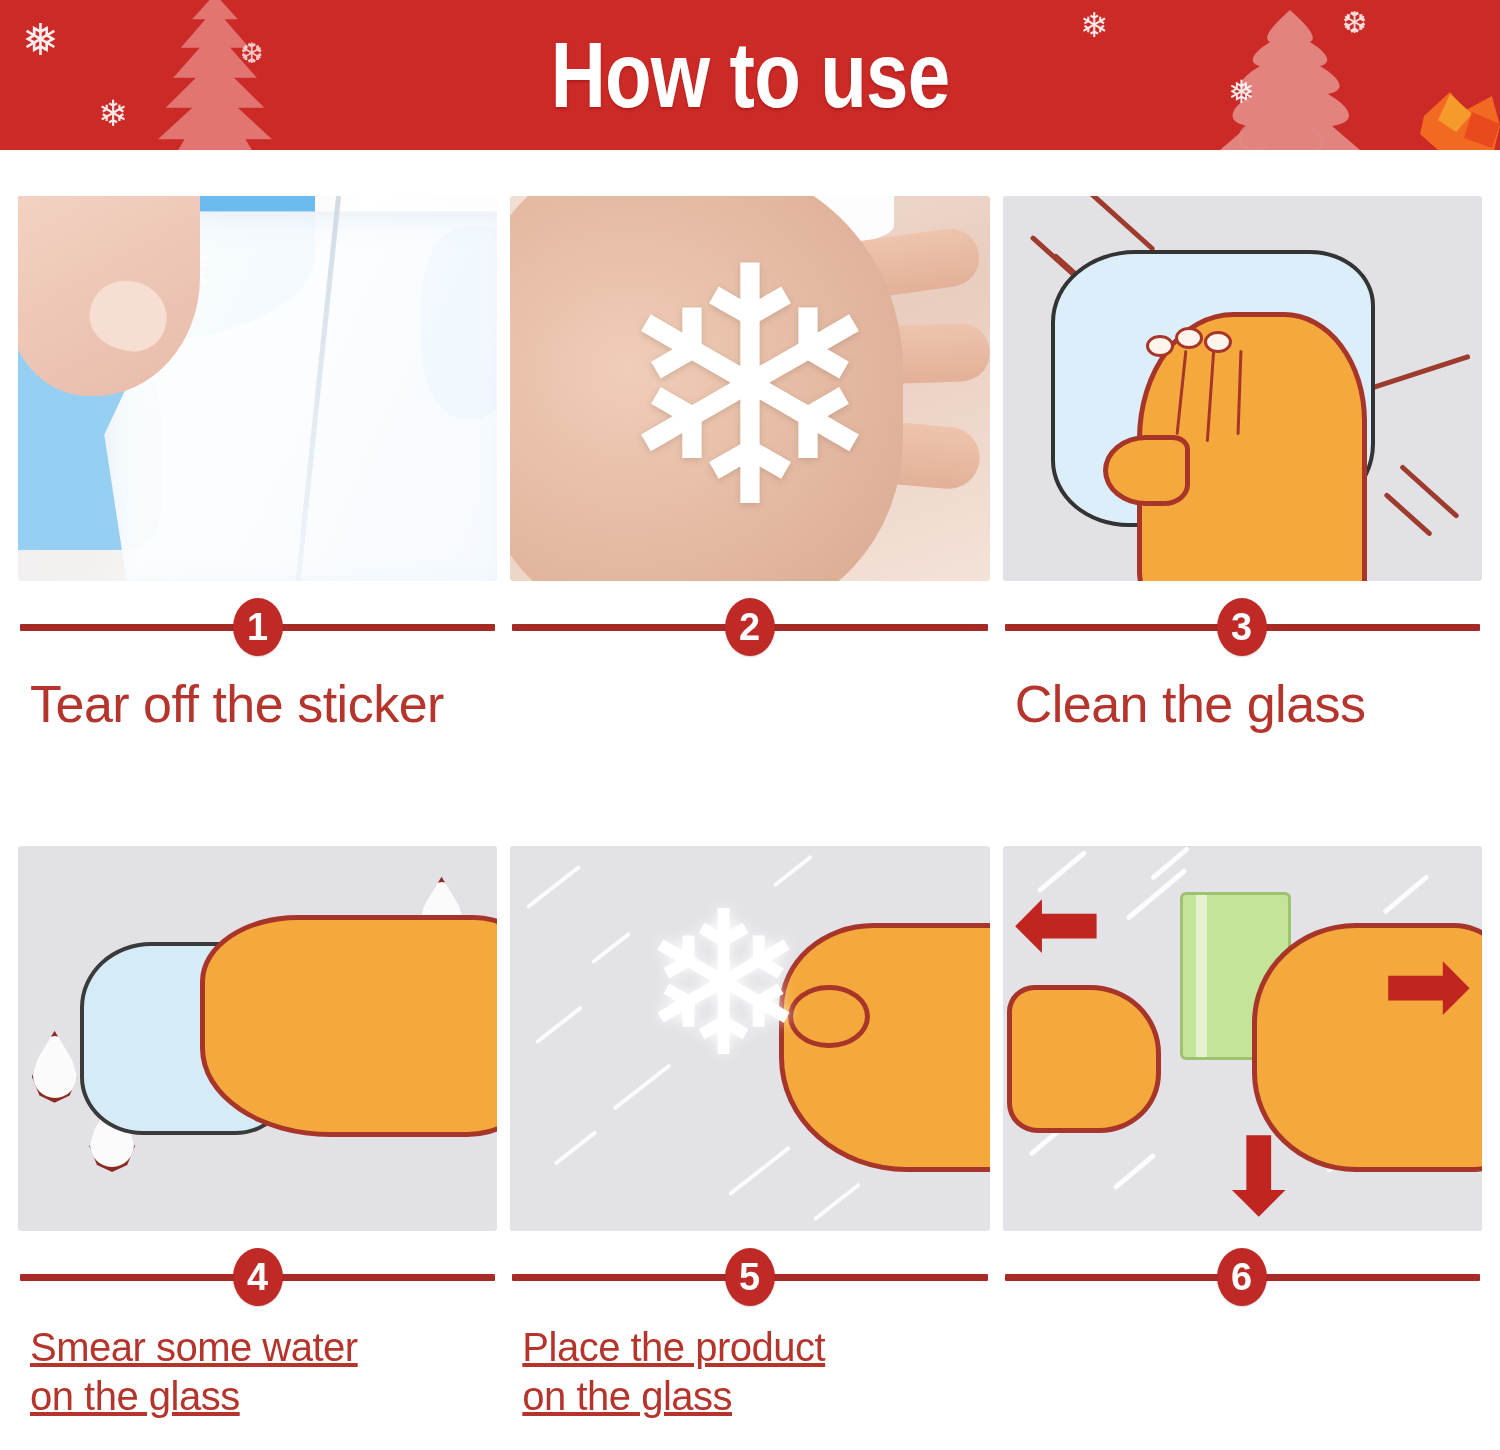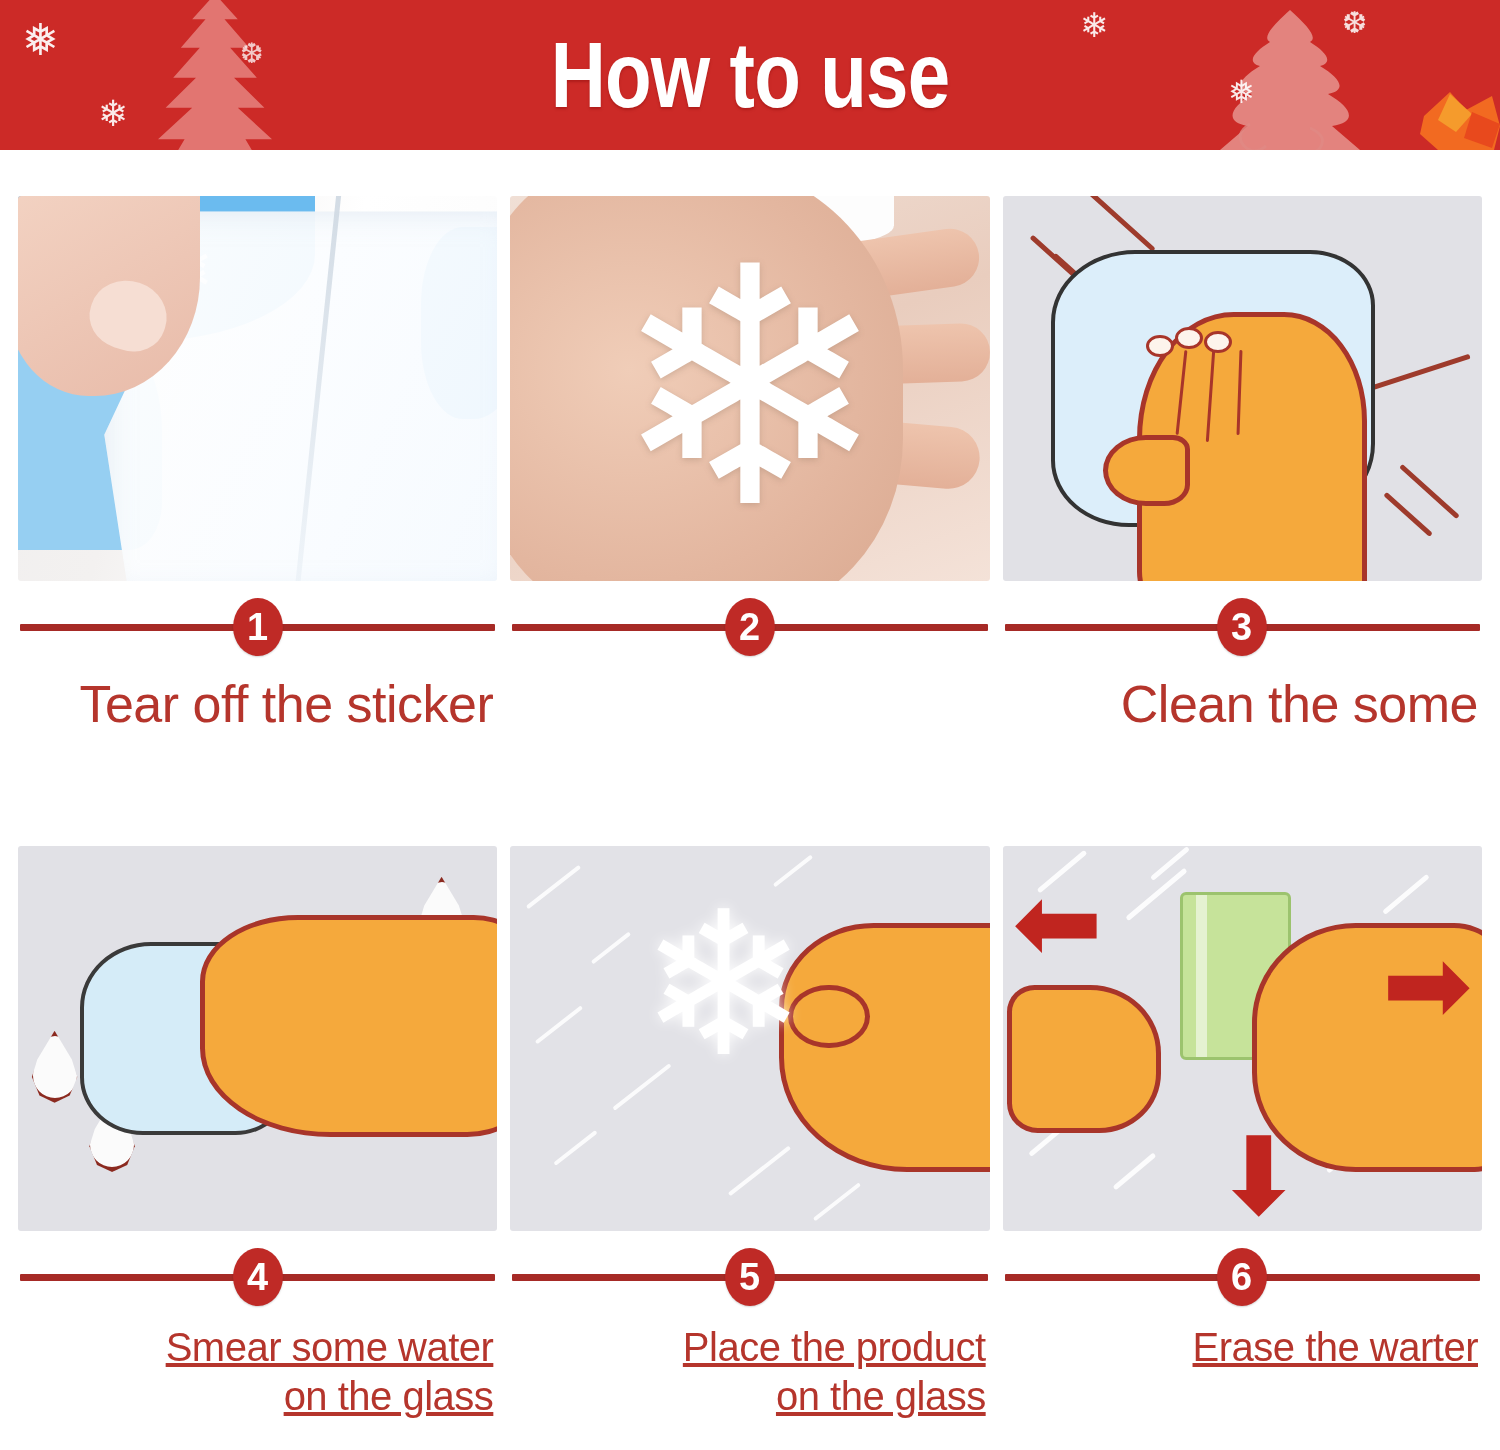--- a/index.html
+++ b/index.html
@@ -101,21 +101,20 @@
   }
   .badge span{transform:scaleX(1.16);display:block;}
   .caption{
     color:#b5352c;
     font-size:52px;
     line-height:1.22;
     padding-left:12px;
     padding-right:4px;
     letter-spacing:-.5px;
     white-space:pre-line;
-    text-align:right;
   }
   .row-bottom .caption{font-size:40px;text-decoration:underline;}
 
   
   .scene{position:absolute;inset:0;}
   .photo-bg-gray{background:#e1e1e6;}
   .photo-bg-glass{background:#e2e2e7;}
 
   
   .p1{background:linear-gradient(105deg,#f0eeee 0%,#f3f1f0 30%,#ffffff 60%,#fbfbfb 100%);}
@@ -302,21 +301,21 @@
           <div class="ftip" style="left:36%;top:34%;"></div>
           <div class="ftip" style="left:42%;top:35%;"></div>
         </div>
       </div>
       <div class="divider">
         <div class="rule"></div>
         <div class="badge">
           <span>3</span>
         </div>
       </div>
-      <div class="caption">Clean the some</div>
+      <div class="caption">Clean the glass</div>
     </div>
 
     <div class="step row-bottom">
       <div class="photo photo-bg-gray p4">
         <div class="scene">
           <div class="drop" style="left:2%;top:48%;"></div>
           <div class="drop" style="left:14%;top:66%;"></div>
           <div class="drop" style="right:6%;top:8%;"></div>
           <div class="cloth"></div>
           <div class="hand"></div>
@@ -377,17 +376,16 @@
           <span class="arrow right">➡</span>
           <span class="arrow down">⬇</span>
         </div>
       </div>
       <div class="divider">
         <div class="rule"></div>
         <div class="badge">
           <span>6</span>
         </div>
       </div>
-      <div class="caption">Erase the warter</div>
     </div>
 
   </div>
 </div>
 
 </body></html>

